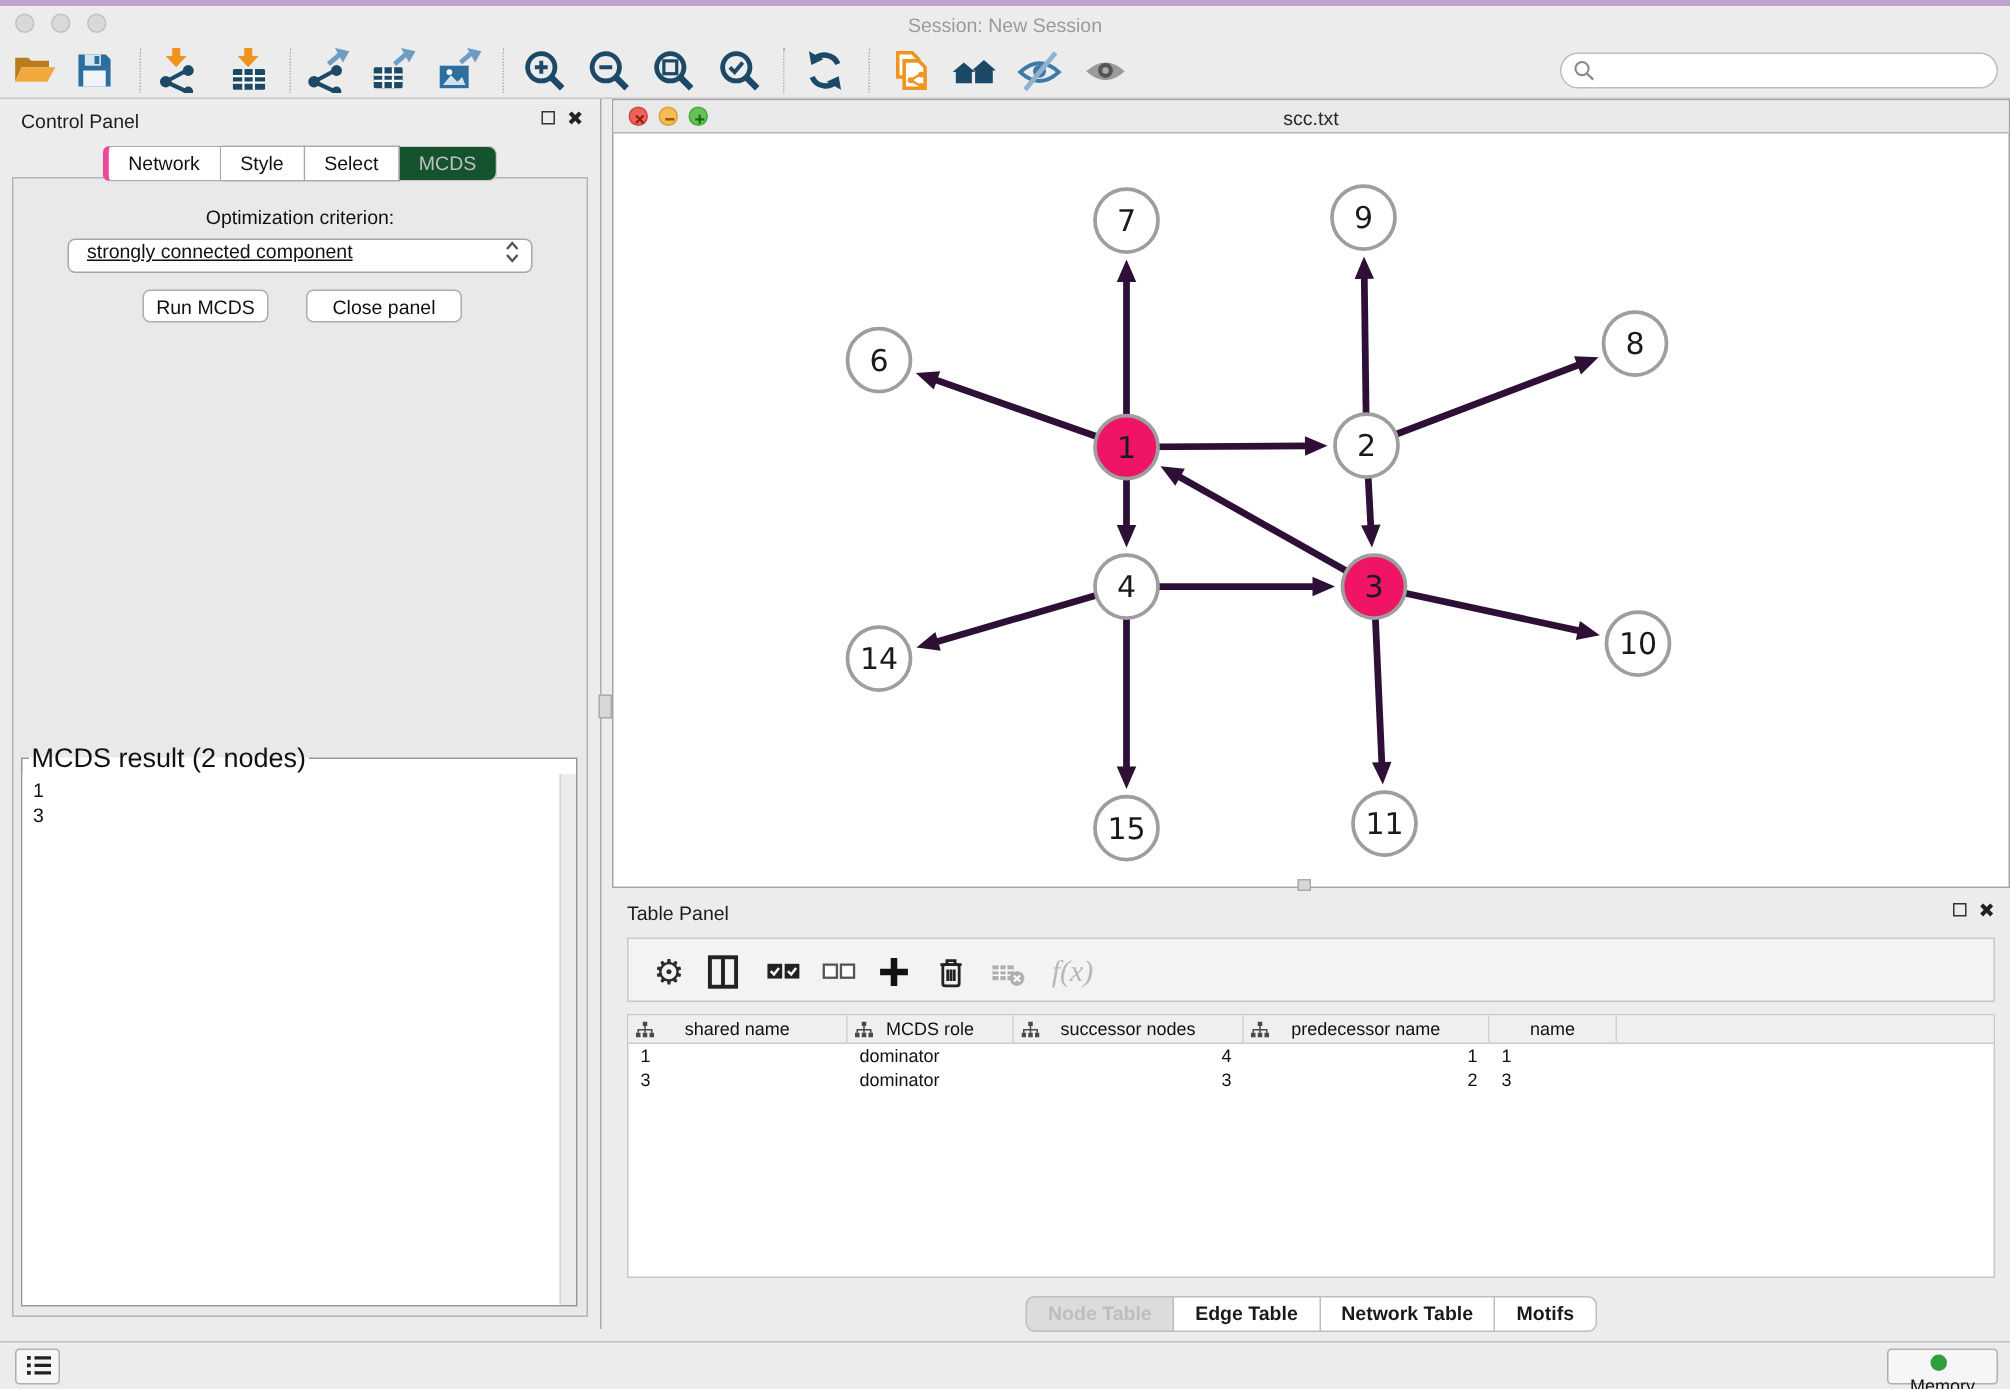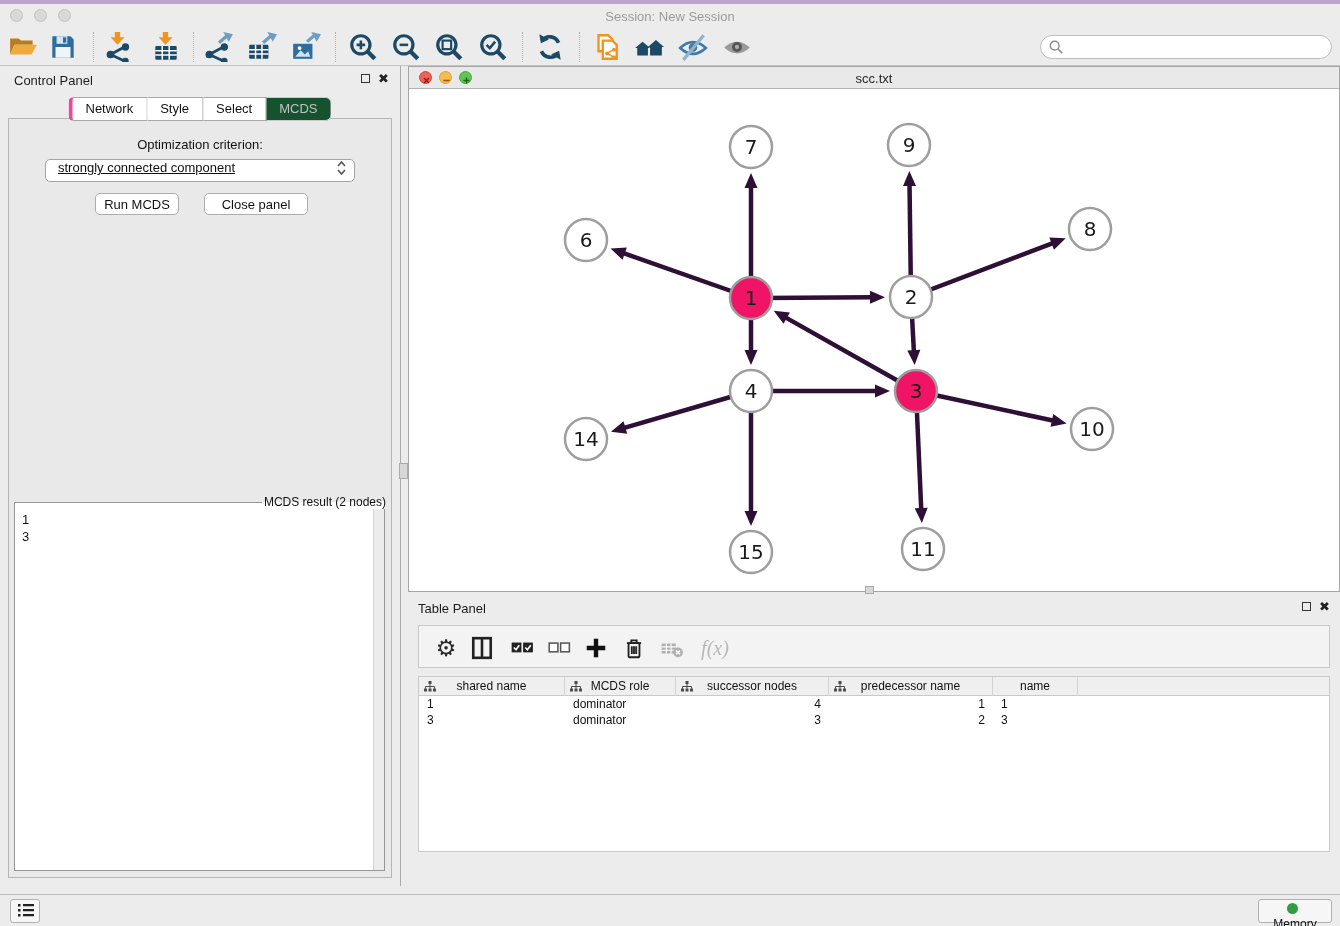--- a/index.html
+++ b/index.html
@@ -26,21 +26,21 @@
   .cp-tabs{top:31px;left:50%;transform:translateX(-50%);display:flex;z-index:2;}
   .cp-tab{height:22px;line-height:22px;padding:0 13px;background:#fff;border:1px solid #a8a8a8;border-left:none;font-size:13px;color:#111;cursor:pointer;}
   .cp-tab.first{border-left:4px solid #ec4899;border-radius:5px 0 0 5px;}
   .cp-tab.disabled-active{background:#14532d;color:#c0c0c0;border-color:#c9c9c9;border-radius:0 6px 6px 0;}
   .cp-inner{left:8px;top:52px;width:384px;height:760px;background:#e9e9e9;border:1px solid #b5b5b5;box-sizing:border-box;}
   .opt-label{left:0;top:18px;width:100%;text-align:center;font-size:13px;color:#111;}
   .select{left:36px;top:40px;width:310px;height:23px;background:#fff;border:1px solid #a5a5a5;border-radius:5px;box-sizing:border-box;display:flex;align-items:flex-start;padding:0 8px 0 12px;font-size:13px;color:#111;cursor:pointer;text-decoration:underline;}
   .select .val{flex:1;}
   .btn{position:absolute;height:22px;background:#fff;border:1px solid #adadad;border-radius:5px;font-size:13px;color:#111;cursor:pointer;font-family:inherit;}
   fieldset.result{left:5px;top:376px;width:371px;height:376px;margin:0;padding:0;border:1px solid #969696;background:#fff;box-sizing:border-box;}
-  fieldset.result legend{font-size:12px;color:#111;margin-left:4px;padding:0 2px;text-align:right;}
+  fieldset.result legend{font-size:18px;color:#111;margin-left:4px;padding:0 2px;}
   .result-area{position:relative;width:100%;height:100%;background:#fff;font-size:13px;color:#111;padding:2px 0 0 7px;box-sizing:border-box;line-height:17px;}
   .scroll-track{position:absolute;right:0;top:0;width:11px;height:100%;background:#ececec;border-left:1px solid #d4d4d4;box-sizing:border-box;}
   
   .network-window{left:408px;top:66px;width:932px;height:526px;background:#fff;border:1px solid #a5a5a5;box-sizing:border-box;}
   .net-titlebar{left:0;top:0;width:100%;height:22px;background:#e9e9e9;border-bottom:1px solid #b3b3b3;box-sizing:border-box;}
   .light{position:absolute;top:4px;width:13px;height:13px;border-radius:50%;box-sizing:border-box;cursor:pointer;}
   .net-title{left:0;top:4px;width:100%;text-align:center;font-size:13px;color:#262626;}
   #graph-svg{position:absolute;left:0;top:22px;}
   #graph-svg text{font-family:"DejaVu Sans",sans-serif;}
   .h-grip{left:456px;bottom:-3px;width:9px;height:8px;background:#d7d7d7;border:1px solid #ababab;box-sizing:border-box;}
@@ -438,20 +438,26 @@
       </div>
       <div class="trow">
         <div class="td tal" style="width:146px">3</div>
         <div class="td tal" style="width:111px">dominator</div>
         <div class="td tar" style="width:153px">3</div>
         <div class="td tar" style="width:164px">2</div>
         <div class="td tal" style="width:85px">3</div>
       </div>
     </div>
 
+    <div class="abs tp-tabs">
+      <div class="tp-tab first disabled-active">Node Table</div>
+      <div class="tp-tab">Edge Table</div>
+      <div class="tp-tab">Network Table</div>
+      <div class="tp-tab last">Motifs</div>
+    </div>
   </div>
 
   <div class="abs status-bar">
     <button class="sbtn" style="left:10px;width:30px">
       <svg width="18" height="16" viewBox="0 0 18 16">
         <rect x="1" y="2" width="2.5" height="2.5" fill="#222"></rect>
           <rect x="1" y="7" width="2.5" height="2.5" fill="#222"></rect>
           <rect x="1" y="12" width="2.5" height="2.5" fill="#222"></rect>
         <path d="M6 3.2h11M6 8.2h11M6 13.2h11" stroke="#222" stroke-width="2.2"></path>
       </svg>

